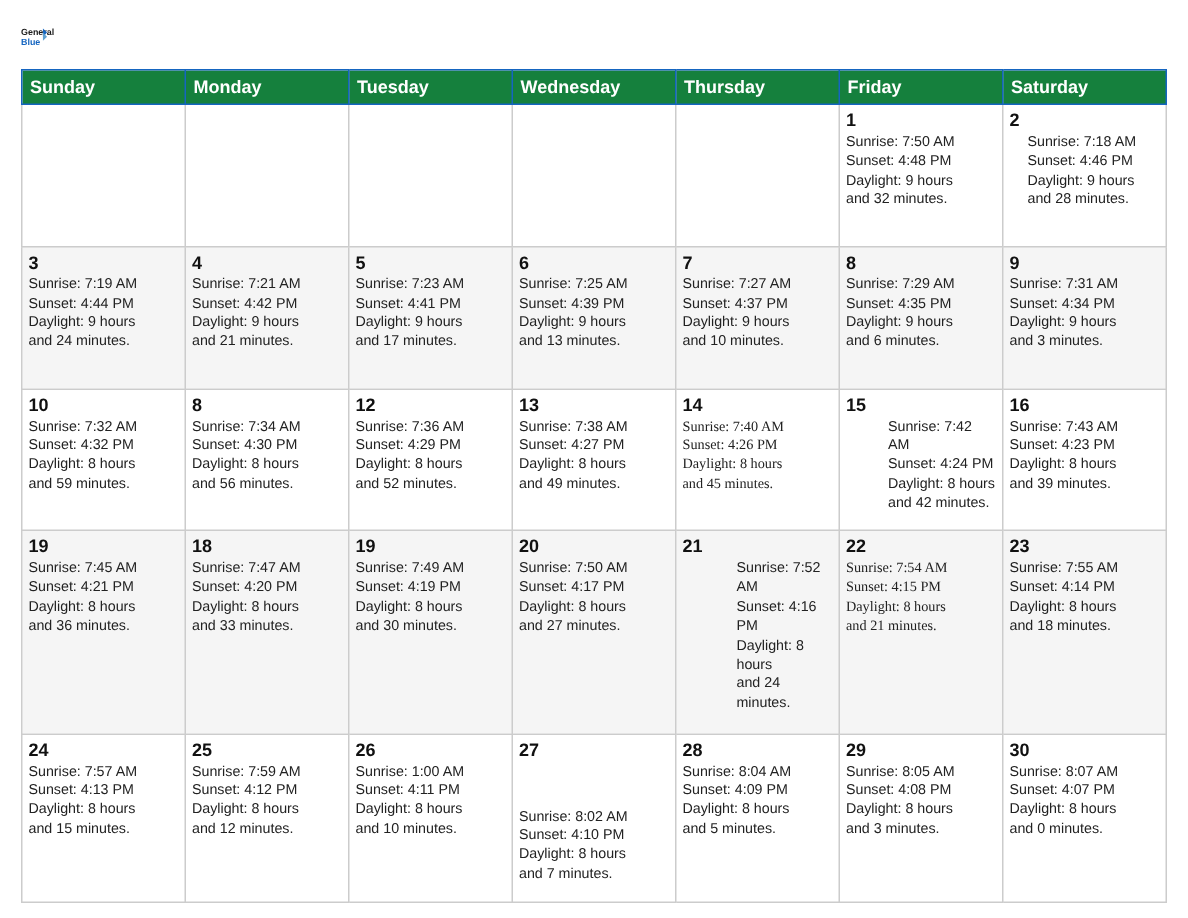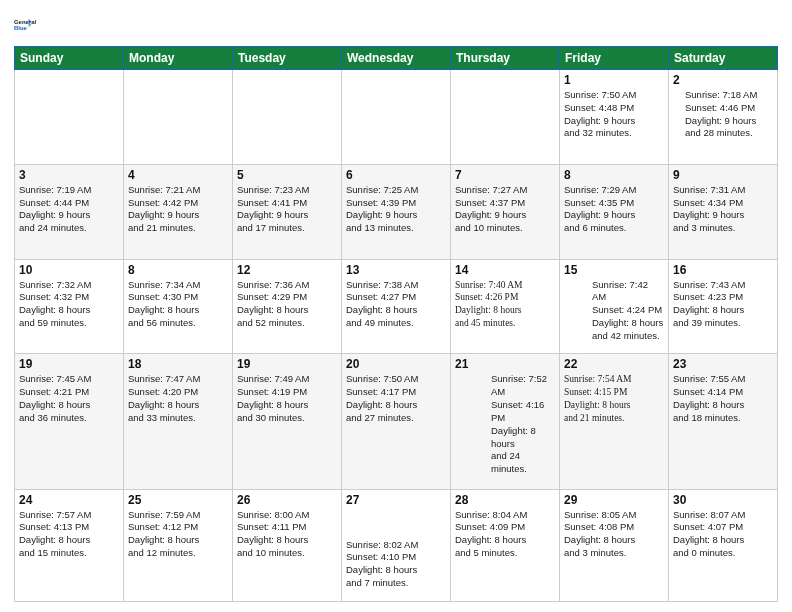--- a/index.html
+++ b/index.html
@@ -302,21 +302,21 @@
           </td>
           <td>
             <div class="day-num">25</div>
             <div class="day-info" style="white-space: pre-line;">Sunrise: 7:59 AM
 Sunset: 4:12 PM
 Daylight: 8 hours
 and 12 minutes.</div>
           </td>
           <td>
             <div class="day-num">26</div>
-            <div class="day-info" style="white-space: pre-line;">Sunrise: 8:00 AM
+            <div class="day-info" style="white-space: pre-line;">Sunrise: 1:00 AM
 Sunset: 4:11 PM
 Daylight: 8 hours
 and 10 minutes.</div>
           </td>
           <td>
             <div class="day-num">27</div>
             <div class="day-info" style="white-space: pre-line; margin-top: 32px;">Sunrise: 8:02 AM
 Sunset: 4:10 PM
 Daylight: 8 hours
 and 7 minutes.</div>

